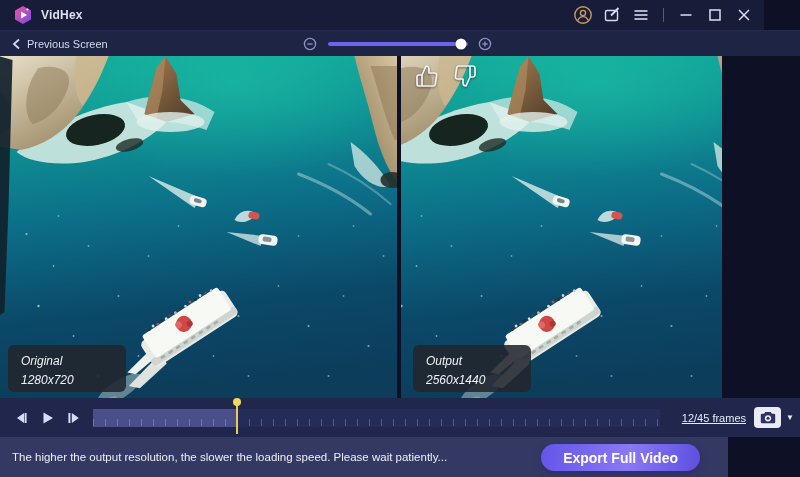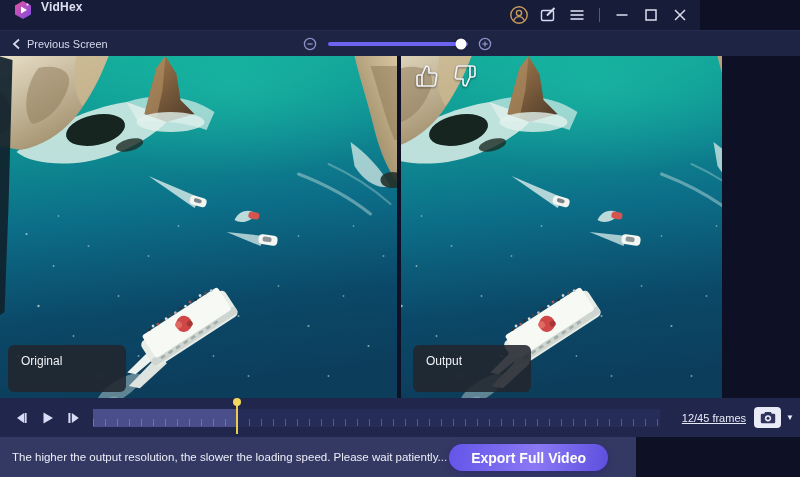--- a/index.html
+++ b/index.html
@@ -1,20 +1,20 @@
 <!DOCTYPE html>
 <html><head>
 <meta charset="utf-8">
 <style>
   html,body{margin:0;padding:0;background:#000;}
   *{box-sizing:border-box;font-family:"Liberation Sans",sans-serif;}
   #app{position:relative;width:800px;height:477px;overflow:hidden;background:#0e1126;}
 
   
-  .titlebar{position:absolute;left:0;top:0;width:700px;height:30px;background:#171c39;display:flex;}
+  .titlebar{position:absolute;left:0;top:0;width:764px;height:30px;background:#171c39;display:flex;align-items:center;}
   .logo{width:20px;height:20px;margin-left:13px;}
   .app-title{margin-left:8px;font-size:12px;font-weight:bold;color:#dde0f0;letter-spacing:.2px;}
   .tb-right{position:absolute;right:10px;top:0;height:30px;display:flex;align-items:center;gap:9px;}
   .tb-ic{width:20px;height:20px;display:flex;align-items:center;justify-content:center;cursor:pointer;}
   .tb-sep{width:1px;height:14px;background:rgba(255,255,255,.28);margin:0 3px;}
 
   
   .toolbar{position:absolute;left:0;top:30px;width:800px;height:26px;background:#1e2444;display:flex;align-items:center;border-top:1px solid #232a4e;}
   .back{position:absolute;left:12px;display:flex;align-items:center;gap:6px;color:#d6d9ec;font-size:11px;cursor:pointer;}
   .zoomctl{position:absolute;left:303px;top:0;height:26px;display:flex;align-items:center;gap:10px;}
@@ -24,21 +24,21 @@
   .pmode-label{color:#dfe2f2;font-size:11px;}
   .pm-btn{width:24px;height:17px;border-radius:3px;display:flex;align-items:center;justify-content:center;cursor:pointer;}
   .pm-single{border:0;}
   .pm-single .rect{width:16px;height:10px;border:1.6px solid #eceef8;border-radius:2px;}
   .pm-split{background:#4649a0;}
   .pm-split .r2{width:7px;height:10px;border:1.4px solid #a99ef8;border-radius:1.5px;}
   .pm-split .wrap{display:flex;gap:2px;}
 
   
   .stage{position:absolute;left:0;top:56px;width:800px;height:342px;background:#0e1126;}
-  .panel{position:absolute;top:0;height:342px;overflow:hidden;}
+  .panel{position:absolute;top:0;height:342px;overflow:hidden;font-style:italic;}
   .panel.left{left:0;width:397px;}
   .panel.right{left:401px;width:321px;}
   .panel svg.scene{display:block;width:100%;height:100%;}
   .rate{position:absolute;left:14px;top:8px;display:flex;gap:14px;}
   .rate .ric{width:24px;height:24px;cursor:pointer;filter:drop-shadow(0 1px 1px rgba(0,0,0,.5));}
   .tagbox{position:absolute;left:8px;top:289px;width:118px;height:47px;background:rgba(34,38,46,.88);border-radius:6px;padding:7px 0 0 13px;color:#f1f2f6;font-size:12px;line-height:19px;}
   .panel.right .tagbox{left:12px;}
 
   
   .playbar{position:absolute;left:0;top:398px;width:800px;height:39px;background:#20264c;}
@@ -47,21 +47,21 @@
   .timeline{position:absolute;left:93px;top:11px;width:567px;height:18px;background:#262c58;cursor:pointer;}
   .tl-fill{position:absolute;left:0;top:0;height:18px;background:#4a4f8c;}
   .tl-ticks{position:absolute;left:0;bottom:1px;width:100%;height:7px;background:repeating-linear-gradient(90deg,rgba(205,210,245,.28) 0 1px,transparent 1px 12px);}
   .playhead{position:absolute;top:-8px;width:2px;height:33px;background:#e7cc4f;transform:translateX(-1px);}
   .playhead::before{content:"";position:absolute;left:50%;top:-3px;width:8px;height:8px;border-radius:50%;background:#f2d95e;transform:translateX(-50%);}
   .frames{position:absolute;right:54px;top:0;height:39px;display:flex;align-items:center;color:#e7e9f6;font-size:11px;text-decoration:underline;}
   .snapbtn{position:absolute;right:19px;top:9px;width:27px;height:21px;background:#e9ebf7;border-radius:4px;display:flex;align-items:center;justify-content:center;cursor:pointer;}
   .snapcaret{position:absolute;right:6px;top:0;height:39px;display:flex;align-items:center;color:#eceef8;font-size:8px;cursor:pointer;}
 
   
-  .statusbar{position:absolute;left:0;top:437px;width:636px;height:40px;background:#343963;}
+  .statusbar{position:absolute;left:0;top:437px;width:728px;height:40px;background:#343963;}
   .status-msg{position:absolute;left:12px;top:0;height:40px;display:flex;align-items:center;color:#edeef8;font-size:11.5px;}
   .export{position:absolute;right:28px;top:7px;height:27px;padding:0 22px;border:0;border-radius:14px;background:linear-gradient(100deg,#6355e8,#8a78f4 55%,#5d4fdf);color:#fff;font-size:14px;font-weight:bold;cursor:pointer;box-shadow:0 2px 6px rgba(40,30,120,.5);}
   .hiddefs{position:absolute;width:0;height:0;}
 </style>
 </head>
 <body>
 
 <div id="app">
 
   <svg class="hiddefs" aria-hidden="true">
@@ -275,37 +275,39 @@
   </div>
 
   <div class="stage">
 
     <div class="panel left">
       <svg class="scene" viewBox="0 0 400 342" preserveAspectRatio="xMidYMid slice">
         <use href="#ocean-scene"></use>
       </svg>
       <div class="tagbox">
         <div>Original</div>
+        <div>1280x720</div>
       </div>
     </div>
 
     <div class="panel right">
       <svg class="scene" viewBox="0 0 400 342" preserveAspectRatio="xMidYMid slice">
         <use href="#ocean-scene"></use>
       </svg>
       <div class="rate">
         <svg class="ric" viewBox="0 0 24 24" fill="none" stroke="#f2f3fa" stroke-width="1.7" stroke-linejoin="round" stroke-linecap="round">
           <path d="M14 9V5a3 3 0 0 0-3-3l-4 9v11h11.28a2 2 0 0 0 2-1.7l1.38-9a2 2 0 0 0-2-2.3zM7 22H4a2 2 0 0 1-2-2v-7a2 2 0 0 1 2-2h3"></path>
         </svg>
         <svg class="ric" viewBox="0 0 24 24" fill="none" stroke="#f2f3fa" stroke-width="1.7" stroke-linejoin="round" stroke-linecap="round">
           <path d="M10 15v4a3 3 0 0 0 3 3l4-9V2H5.72a2 2 0 0 0-2 1.7l-1.38 9a2 2 0 0 0 2 2.3zm7-13h2.67A2.31 2.31 0 0 1 22 4v7a2.31 2.31 0 0 1-2.33 2H17"></path>
         </svg>
       </div>
       <div class="tagbox">
         <div>Output</div>
+        <div>2560x1440</div>
       </div>
     </div>
   </div>
 
   <div class="playbar">
     <div class="pbtns">
       <span class="pbtn">
         <svg width="17" height="16" viewBox="0 0 17 16" fill="#d9dcf7">
             <polygon points="11,3 4,8 11,13"></polygon>
             <rect x="11.6" y="3" width="2" height="10"></rect>

